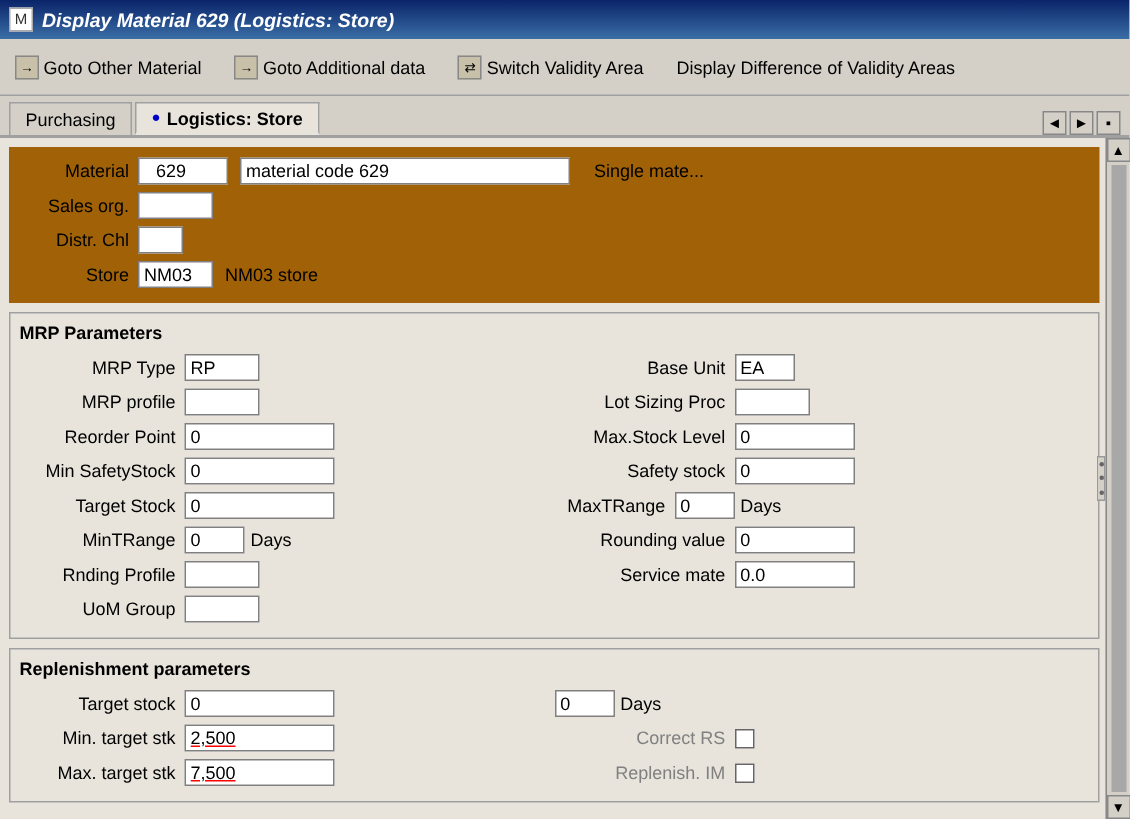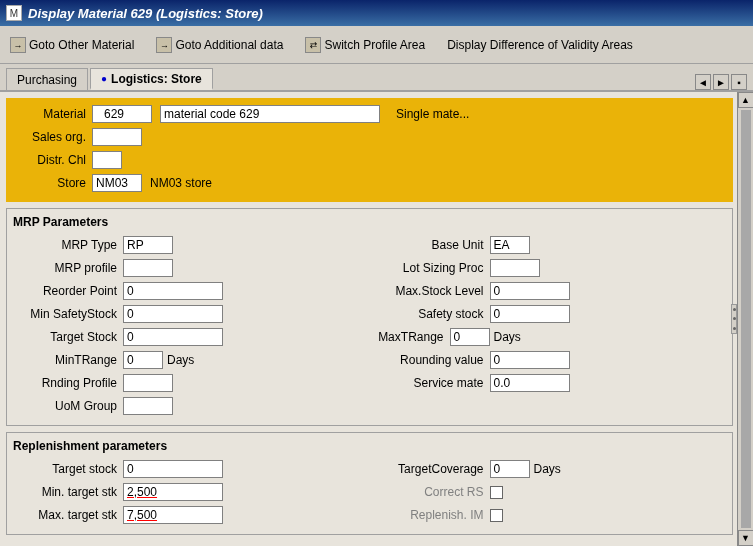--- a/index.html
+++ b/index.html
@@ -157,21 +157,21 @@
     }
     .inline-label {
       text-align: right;
       padding-right: 6px;
       font-size: 12px;
       color: #000;
       white-space: nowrap;
     }
     .top-fields {
       padding: 6px;
-      background: #eab308;
+      background: #a16207;
     }
     .underline-red {
       text-decoration: underline;
       text-decoration-color: red;
       -webkit-text-decoration-color: red;
     }
     .checkbox {
       width: 13px; height: 13px;
       border: 1px solid #666;
       background: white;
@@ -192,21 +192,21 @@
   <button class="toolbar-btn">
     <span class="toolbar-icon">→</span>
     <span>Goto Other Material</span>
   </button>
   <button class="toolbar-btn">
     <span class="toolbar-icon">→</span>
     <span>Goto Additional data</span>
   </button>
   <button class="toolbar-btn">
     <span class="toolbar-icon">⇄</span>
-    <span>Switch Profile Area</span>
+    <span>Switch Validity Area</span>
   </button>
   <button class="toolbar-btn">
     <span>Display Difference of Validity Areas</span>
   </button>
 </div>
 
 <div class="tabs-bar">
   <div class="tab">
     <span>Purchasing</span>
   </div>
@@ -334,21 +334,20 @@
             <input class="field-input underline-red" style="width: 100px; text-decoration: underline red;" value="2,500" readonly="">
           </div>
           <div class="field-row-inline">
             <span class="inline-label" style="width:110px;">Max. target stk</span>
             <input class="field-input" style="width: 100px; text-decoration: underline red;" value="7,500" readonly="">
           </div>
         </div>
 
         <div class="form-col">
           <div class="field-row-inline">
-            <span class="inline-label" style="width:120px;">TargetCoverage</span>
             <input class="field-input" style="width: 40px;" value="0" readonly="">
             <span style="margin-left: 4px;">Days</span>
           </div>
           <div class="field-row-inline">
             <span class="inline-label" style="width:120px; color: #808080;">Correct RS</span>
             <span class="checkbox"></span>
           </div>
           <div class="field-row-inline">
             <span class="inline-label" style="width:120px; color: #808080;">Replenish. IM</span>
             <span class="checkbox"></span>

